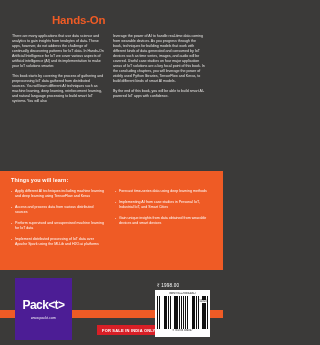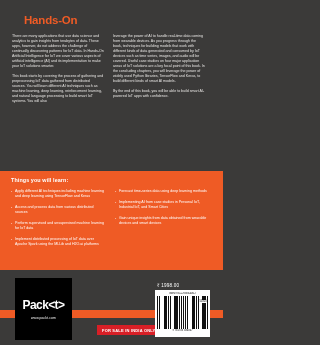--- a/index.html
+++ b/index.html
@@ -7,21 +7,21 @@
     width:223px;height:345px;
     background:#3b3a39;
     font-family:"Liberation Sans", sans-serif;
     color:#ffffff;
     overflow:hidden;
     position:relative;
   }
   .cover{position:relative;width:223px;height:345px;background:#3b3a39;}
 
   
-  .title-block{padding:14px 12px 0 24px;}
+  .title-block{padding:14px 12px 0 24px;margin-left:28px;}
   .title-top{
     color:#ef5b25;
     font-size:11.5px;
     font-weight:bold;
     line-height:12px;
     letter-spacing:-0.2px;
   }
   .title-main{
     color:#ffffff;
     font-size:13.5px;
@@ -89,21 +89,21 @@
   .orange-band{
     position:absolute;
     left:0;top:40px;
     width:223px;height:8px;
     background:#ef5b25;
   }
   .logo-box{
     position:absolute;
     left:15px;top:8px;
     width:57px;height:62px;
-    background:#000000;
+    background:#4c1d95;
     display:flex;
     flex-direction:column;
     align-items:center;
     justify-content:center;
   }
   .logo-word{
     font-size:12px;
     font-weight:bold;
     color:#ffffff;
     letter-spacing:-0.6px;

